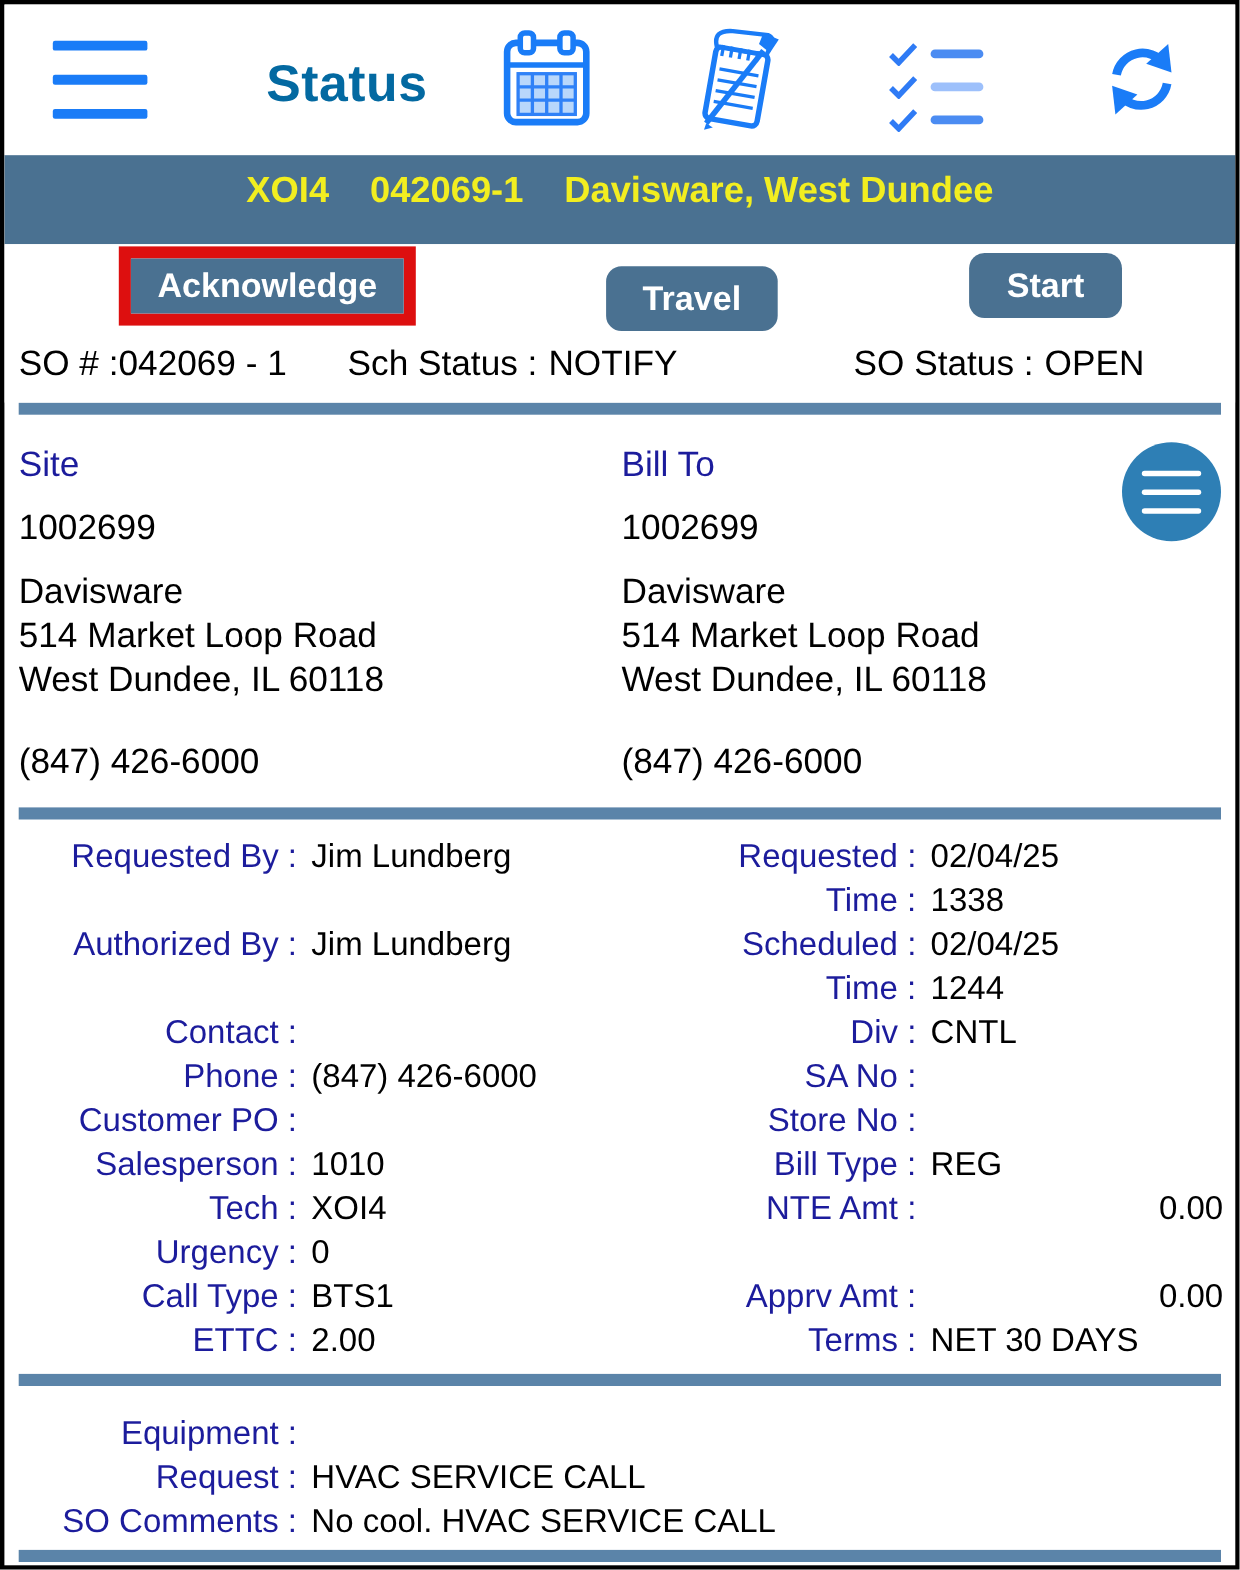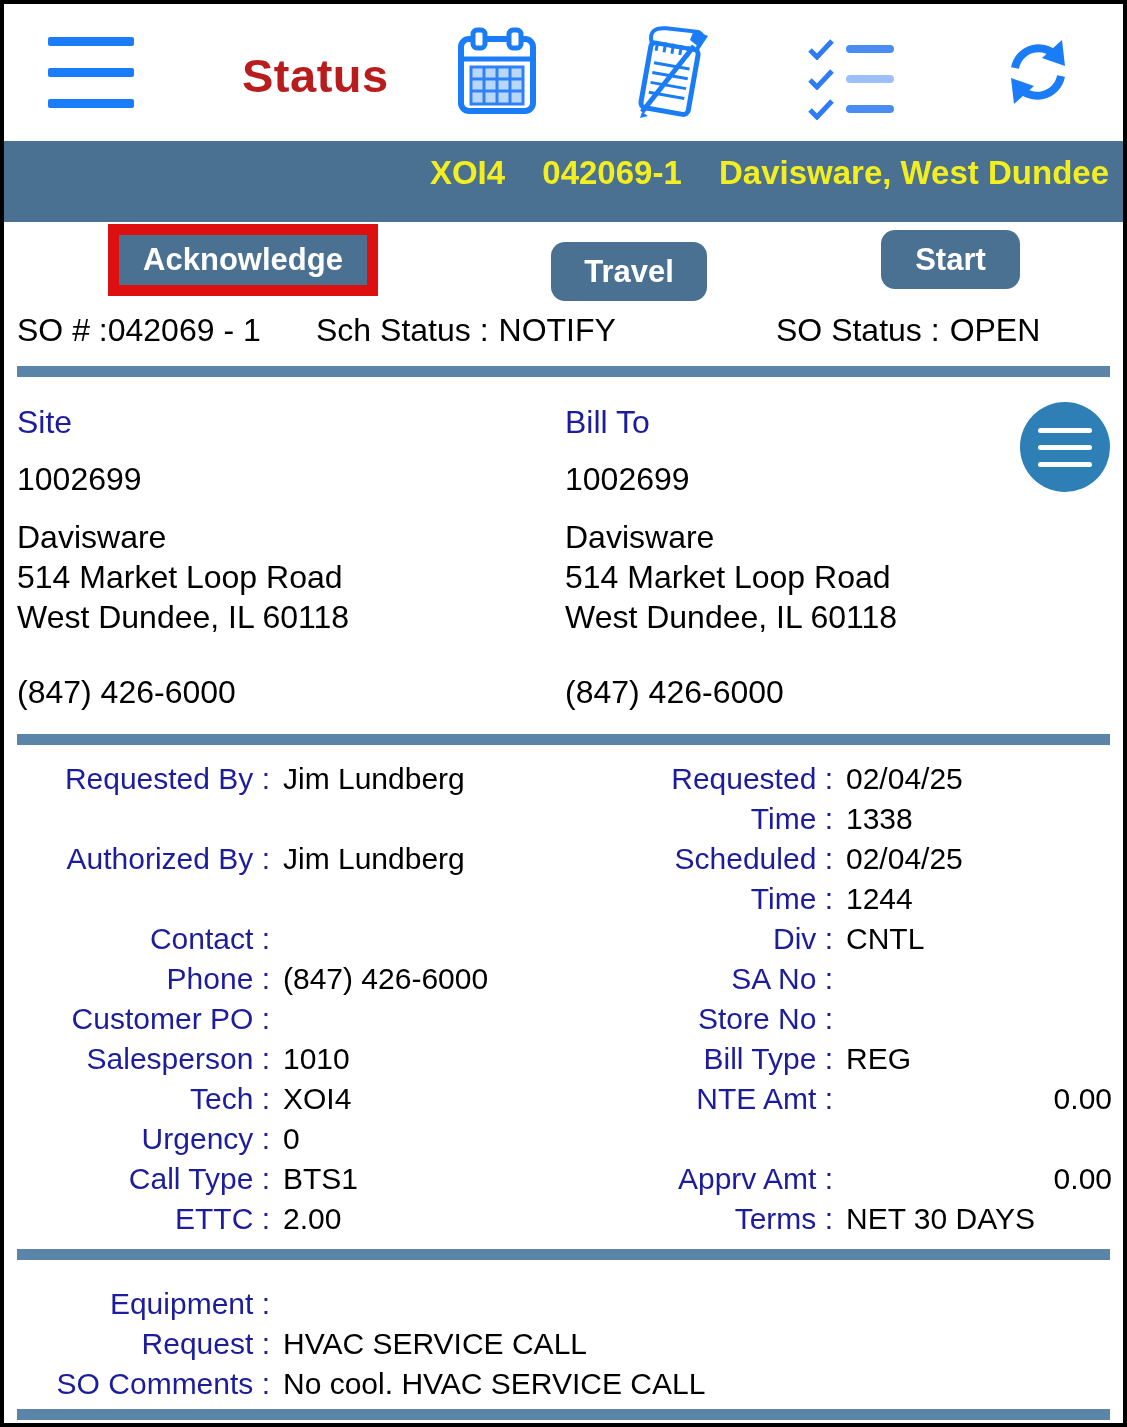--- a/index.html
+++ b/index.html
@@ -7,31 +7,31 @@
   body { font-family:"Liberation Sans", sans-serif; }
   .screen {
     position:relative; width:1127px; height:1427px;
     border:4px solid #000; background:#fff; overflow:hidden;
   }
 
   
   .topbar { position:relative; height:137px; background:#fff; }
   .hamburger { position:absolute; left:44px; top:33px; width:86px; height:72px; cursor:pointer; }
   .hamburger .bar { height:9px; background:#1a7cf7; border-radius:2px; margin-bottom:22px; }
-  .page-title { position:absolute; left:238px; top:44px; font-size:47px; font-weight:700; color:#b91c1c; letter-spacing:0.5px; }
+  .page-title { position:absolute; left:238px; top:44px; font-size:47px; font-weight:700; color:#0369a1; letter-spacing:0.5px; }
   .tb-icon { position:absolute; cursor:pointer; }
   .tb-cal   { left:450px; top:22px; }
   .tb-note  { left:628px; top:20px; }
   .tb-check { left:804px; top:34px; }
   .tb-sync  { left:998px; top:32px; }
   .chk-row { display:flex; align-items:center; height:22px; margin-bottom:8px; }
   .chk-bar { width:48px; height:8px; border-radius:4px; margin-left:12px; }
 
   
-  .band { height:81px; background:#4a7191; text-align:right; }
+  .band { height:81px; background:#4a7191; text-align:center; }
   .band-text { padding-top:13px; font-size:33px; font-weight:700; color:#f2ee20; }
   .band-text span { margin:0 14px; }
 
   
   .actions { position:relative; height:144px; background:#fff; }
   .btn {
     background:#4a7191; color:#fff; font-size:31px; font-weight:700;
     font-family:"Liberation Sans", sans-serif;
     border:none; border-radius:14px; cursor:pointer;
     display:flex; align-items:center; justify-content:center;

